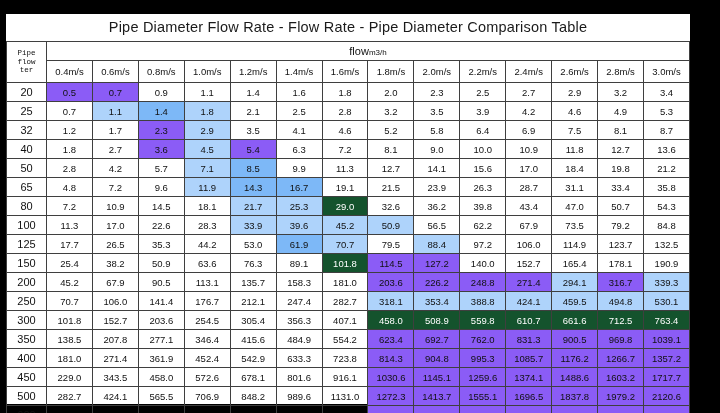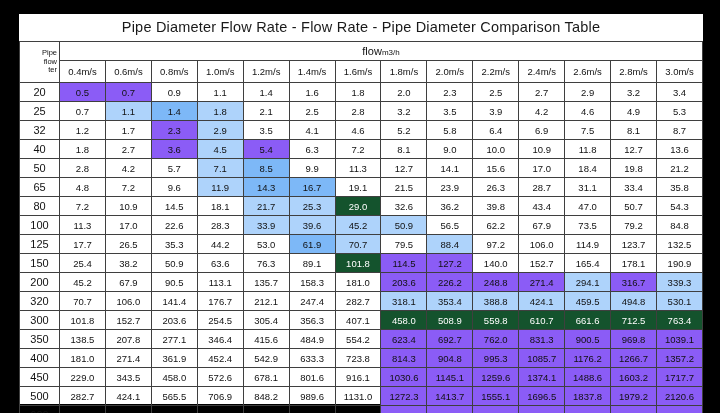--- a/index.html
+++ b/index.html
@@ -5,21 +5,21 @@
   html,body{margin:0;padding:0;background:#000;}
   body{
     width:720px;height:413px;overflow:hidden;
     font-family:"Liberation Sans", sans-serif;
     color:#111;
   }
   .page{
     position:relative;width:720px;height:413px;background:#000;
   }
   .sheet{
-    position:absolute;left:19px;top:14px;width:684px;height:390px;
+    position:absolute;left:6px;top:14px;width:684px;height:390px;
     background:#ffffff;
   }
   .title{
     text-align:center;
     font-size:14.5px;
     color:#1a1a1a;
     padding:5px 0 6px 0;
     letter-spacing:0.2px;
     white-space:nowrap;
   }
@@ -39,21 +39,22 @@
     font-weight:normal;
     color:#111;
     overflow:hidden;
     white-space:nowrap;
   }
   .corner{
     font-size:7.5px;
     line-height:8.5px;
     height:38px;
     padding:1px 2px;
-    text-align:right;
+    text-align:center;
+    font-family:Liberation Mono, monospace;
   }
   .flowhdr{
     font-size:11px;
     height:17px;
   }
   .flowhdr .unit{font-size:8px;}
   .speedhdr{
     font-size:9.5px;
     height:20px;
   }
@@ -287,21 +288,21 @@
             <td>181.0</td>
             <td class="h1">203.6</td>
             <td class="h1">226.2</td>
             <td class="h1">248.8</td>
             <td class="h1">271.4</td>
             <td class="h2">294.1</td>
             <td class="h1">316.7</td>
             <td class="h2">339.3</td>
           </tr>
           <tr>
-            <td class="rowlabel">320</td>
+            <td class="rowlabel">250</td>
             <td>70.7</td>
             <td>106.0</td>
             <td>141.4</td>
             <td>176.7</td>
             <td>212.1</td>
             <td>247.4</td>
             <td>282.7</td>
             <td class="h2">318.1</td>
             <td class="h2">353.4</td>
             <td class="h2">388.8</td>

